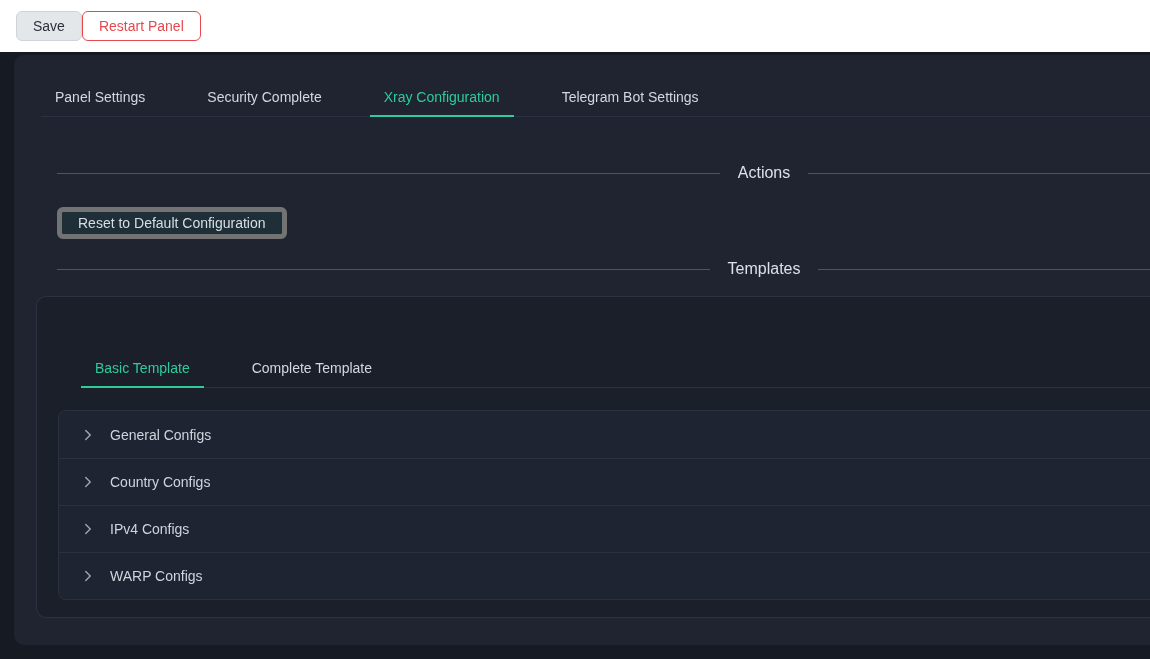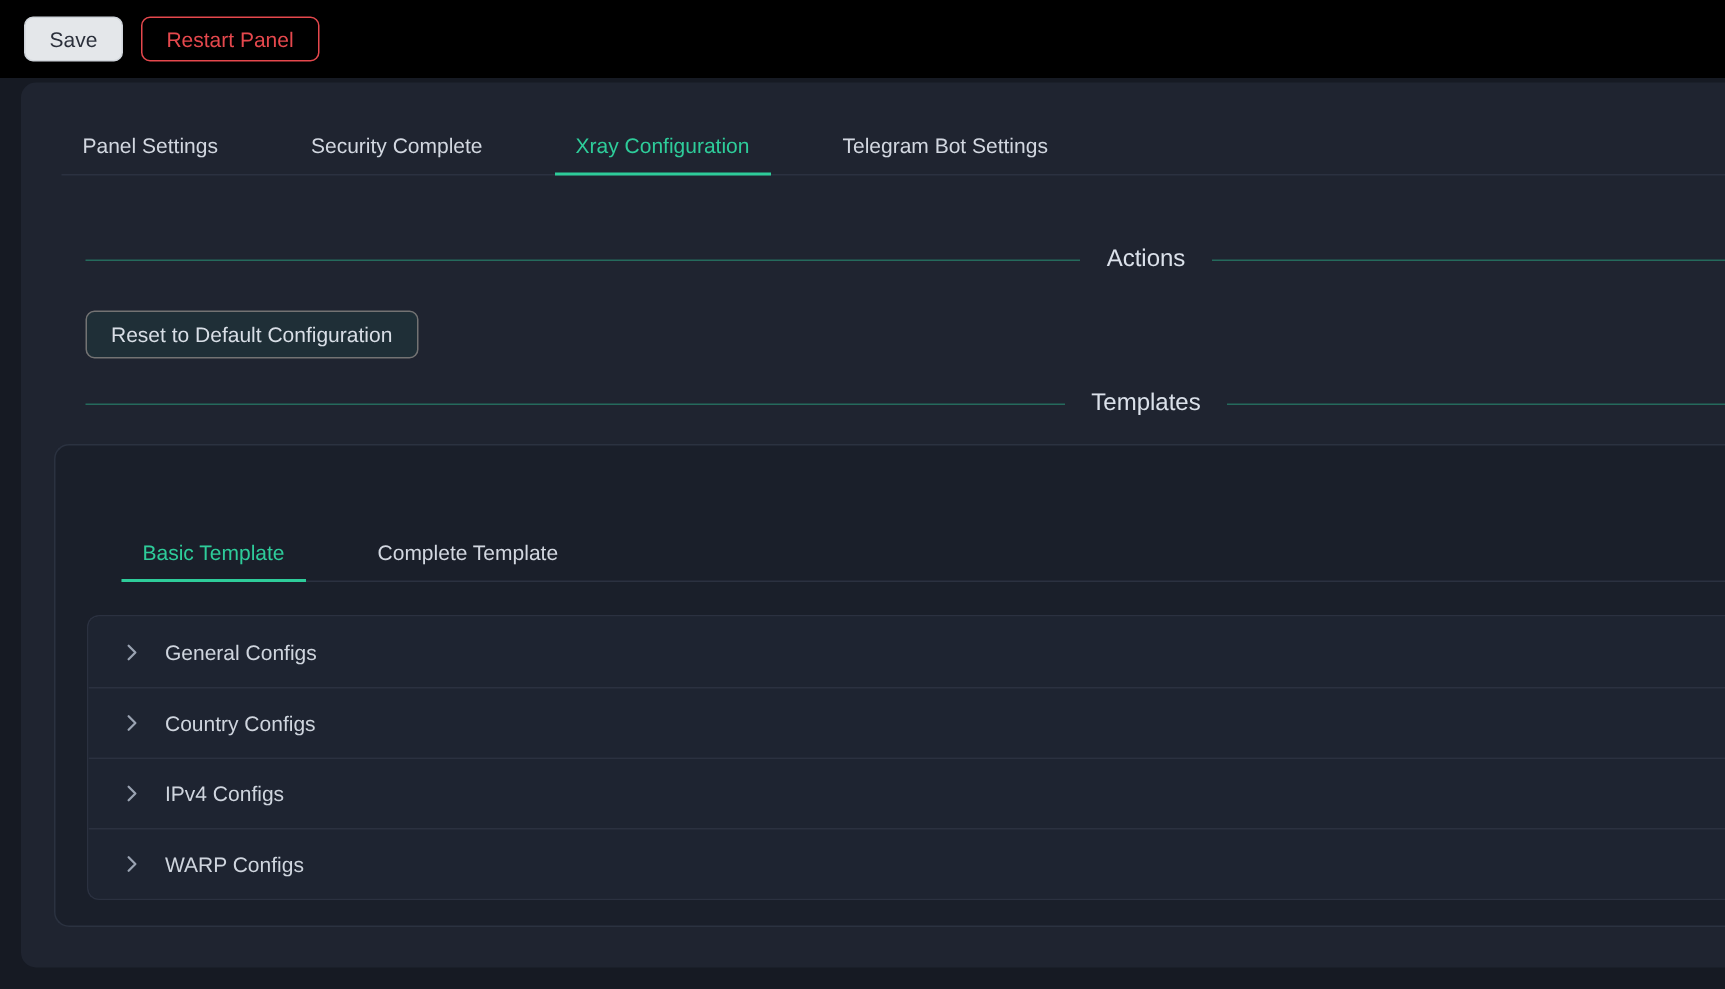--- a/index.html
+++ b/index.html
@@ -9,23 +9,23 @@
     background: #161a23;
     font-family: "Liberation Sans", sans-serif;
     -webkit-font-smoothing: antialiased;
   }
 
   
   .topbar {
     height: 52px;
     display: flex;
     align-items: center;
-    gap: 12px;
+    gap: 0;
     padding-left: 16px;
-    background: #000000;
+    background: #ffffff;
   }
   .btn {
     height: 30px;
     padding: 0 16px;
     border-radius: 6px;
     font-size: 14px;
     font-family: "Liberation Sans", sans-serif;
     cursor: pointer;
     line-height: 28px;
   }
@@ -98,21 +98,21 @@
   .btn-reset {
     display: block;
     margin: 22px 0 0 43px;
     height: 32px;
     padding: 0 16px;
     border-radius: 6px;
     font-size: 14px;
     font-family: "Liberation Sans", sans-serif;
     background: rgba(46, 204, 154, 0.07);
     color: #d8dee6;
-    border: 1px solid #737373;
+    border: 5px solid #737373;
     cursor: pointer;
   }
 
   
   .inner-card {
     margin: 15px 0 0 22px;
     width: calc(100% - 22px);
     height: 322px;
     background: #1a1f2a;
     border: 1px solid #2b3240;

